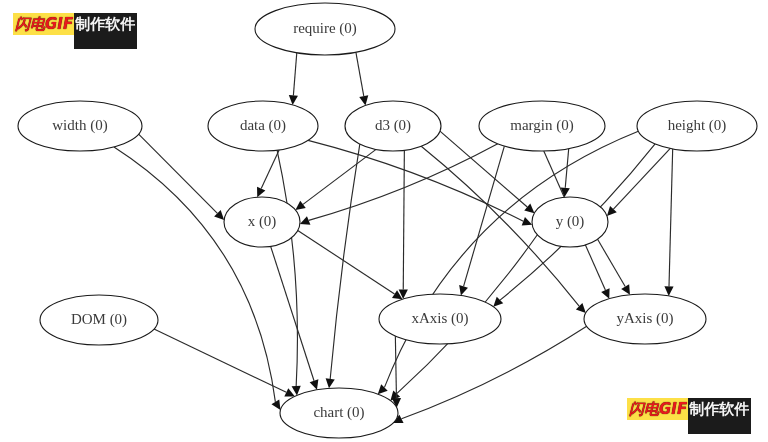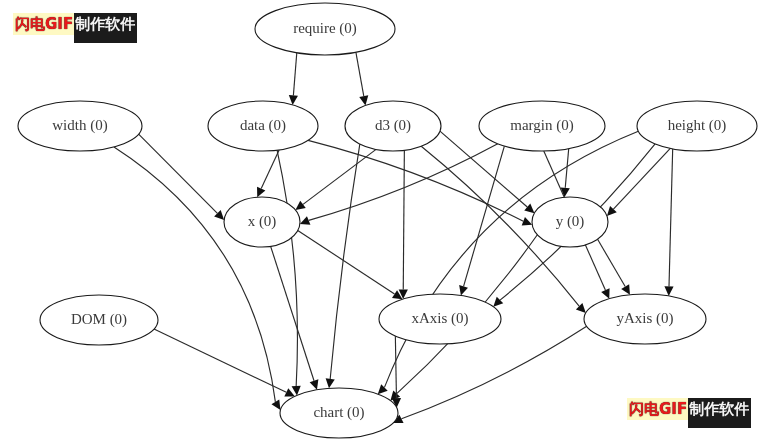--- a/index.html
+++ b/index.html
@@ -52,28 +52,29 @@
     font-family: "DejaVu Sans", "Liberation Sans", sans-serif;
     font-weight: bold;
     font-size: 15px;
     line-height: 1;
     letter-spacing: 0px;
     white-space: nowrap;
     user-select: none;
   }
   .watermark .wm-red {
     color: #e8191b;
-    background: #fef9c3;
+    background: #fde047;
     padding: 2px 1px 2px 2px;
     text-shadow: 0 0 1px #000;
+    font-style: italic;
   }
   .watermark .wm-dark {
     color: #f4f4f4;
     background: #1b1b1b;
-    padding: 2px 2px 10px 1px;
+    padding: 2px 2px 16px 1px;
   }
   #watermark-top-left {
     left: 13px;
     top: 17px;
   }
   #watermark-bottom-right {
     left: 627px;
     top: 402px;
   }
 </style>

